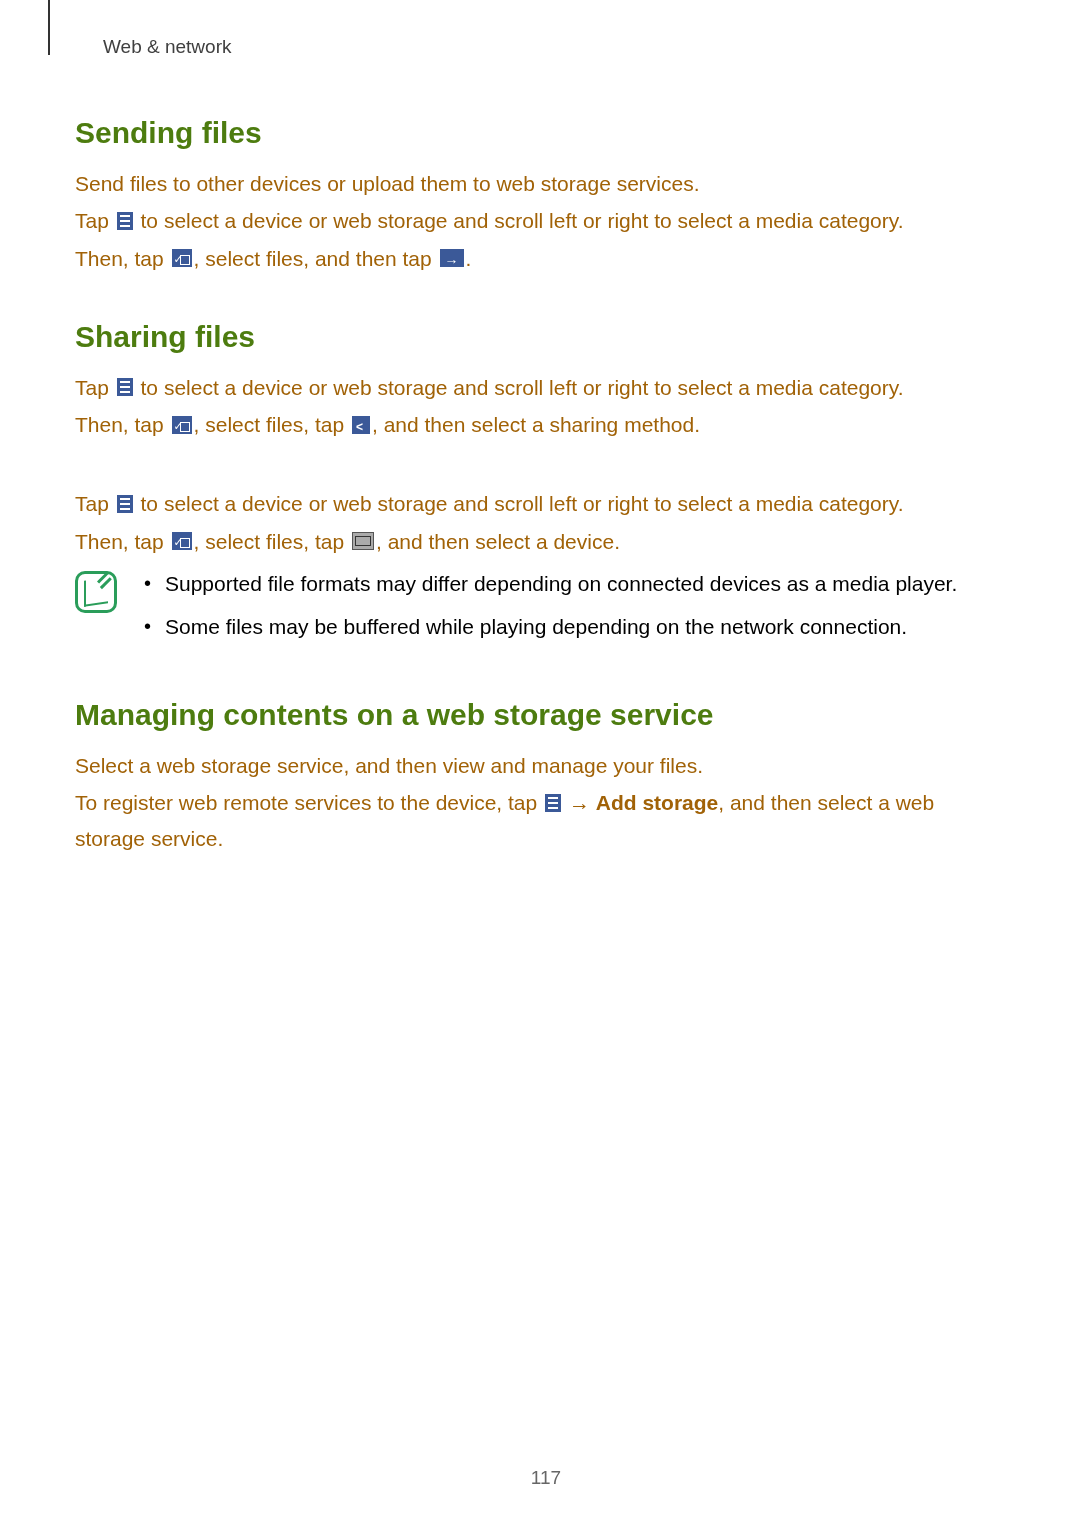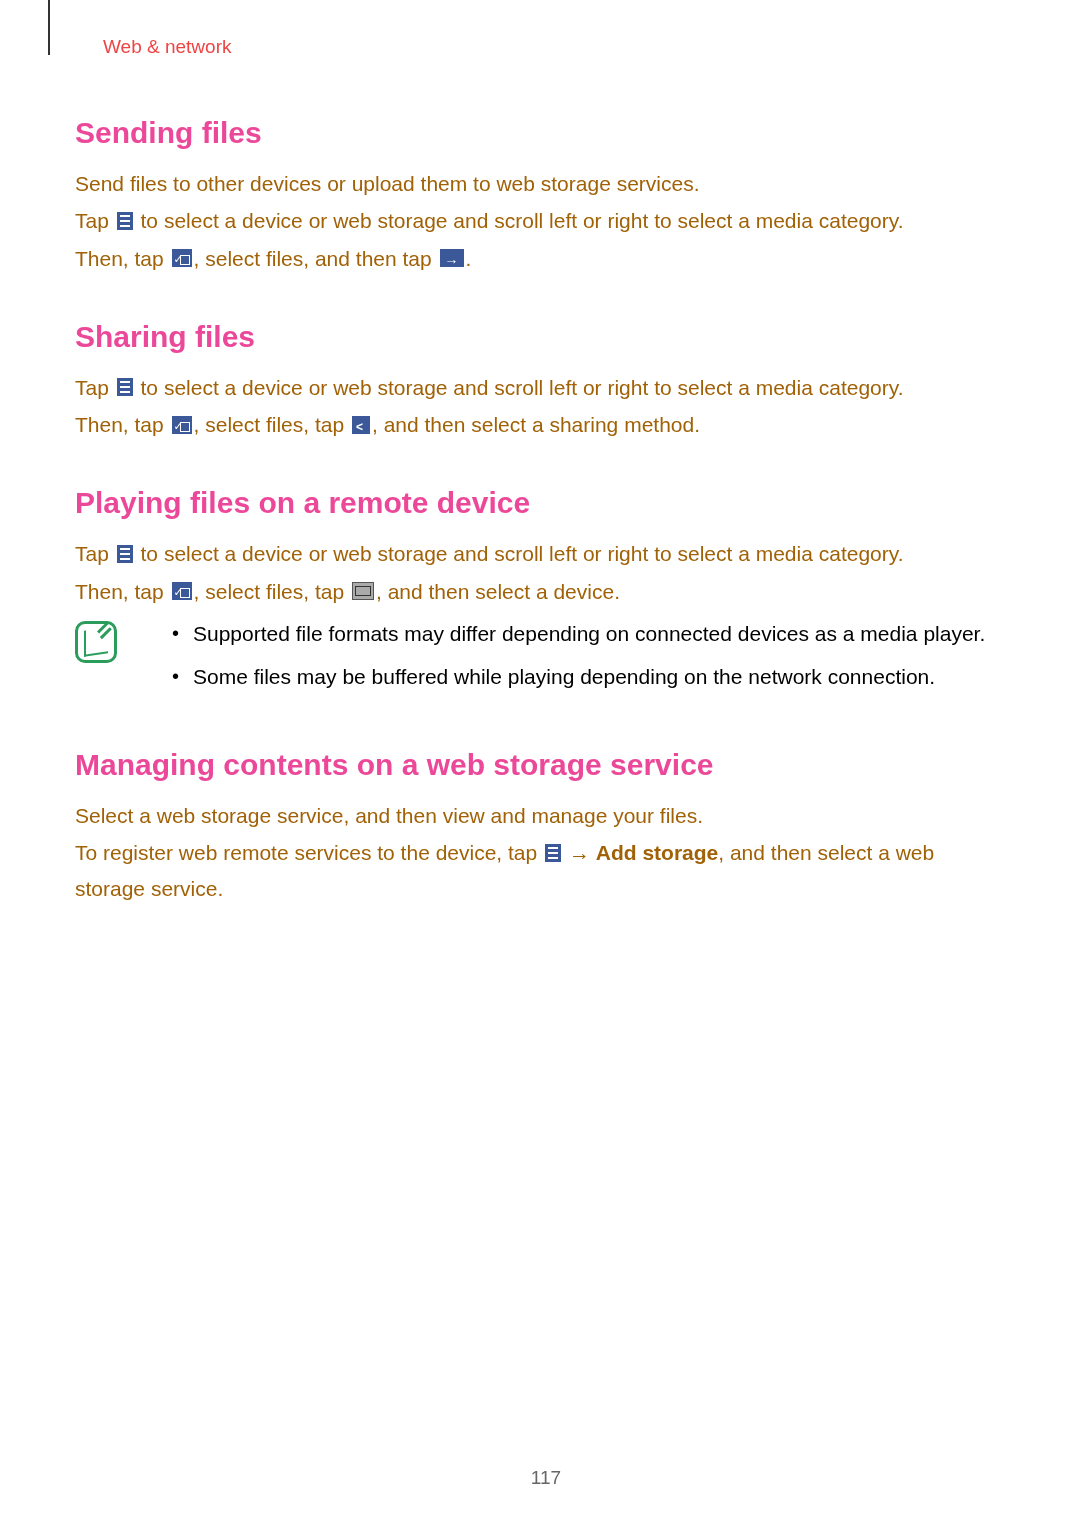--- a/index.html
+++ b/index.html
@@ -20,30 +20,30 @@
       top: 0;
       width: 2px;
       height: 55px;
       background: #333;
     }
     .content {
       padding: 36px 75px 0 75px;
     }
     .breadcrumb {
       font-size: 19px;
-      color: #ef4444;
+      color: #404040;
       font-family: -apple-system, 'Segoe UI', sans-serif;
       font-weight: 400;
       margin-bottom: 58px;
       margin-left: 28px;
     }
     .section-heading {
       font-size: 30px;
       font-weight: 700;
-      color: #ec4899;
+      color: #4d7c0f;
       font-family: -apple-system, 'Segoe UI', sans-serif;
       margin-bottom: 16px;
     }
     .body-text {
       font-size: 21px;
       line-height: 1.68;
       color: #a16207;
       font-family: -apple-system, 'Segoe UI', sans-serif;
       margin-bottom: 2px;
     }
@@ -138,21 +138,21 @@
       position: absolute;
       left: 2px;
       top: 3px;
       right: 2px;
       bottom: 3px;
       border: 1px solid #333;
     }
     .note-icon-wrapper {
       display: flex;
       align-items: flex-start;
-      gap: 52px;
+      gap: 24px;
       margin-top: 8px;
     }
     .note-icon {
       flex-shrink: 0;
       width: 42px;
       height: 42px;
       border: 3px solid #2a9d5a;
       border-radius: 10px;
       position: relative;
       margin-top: 4px;
@@ -240,21 +240,20 @@
     <h2 class="section-heading">Sharing files</h2>
     <p class="body-text">
       <span>Tap </span><span class="inline-icon icon-menu"></span><span> to select a device or web storage and scroll left or right to select a media category.</span>
     </p>
     <p class="body-text">
       <span>Then, tap </span><span class="inline-icon icon-checkbox"></span><span>, select files, tap </span><span class="inline-icon icon-share"></span><span>, and then select a sharing method.</span>
     </p>
   </div>
 
   <div class="section-block">
-    <h2 class="section-heading">Playing files on a remote device</h2>
     <p class="body-text">
       <span>Tap </span><span class="inline-icon icon-menu"></span><span> to select a device or web storage and scroll left or right to select a media category.</span>
     </p>
     <p class="body-text">
       <span>Then, tap </span><span class="inline-icon icon-checkbox"></span><span>, select files, tap </span><span class="inline-icon icon-play"></span><span>, and then select a device.</span>
     </p>
     <div class="note-icon-wrapper">
       <div class="note-icon"></div>
       <ul class="bullet-list">
         <li>Supported file formats may differ depending on connected devices as a media player.</li>

